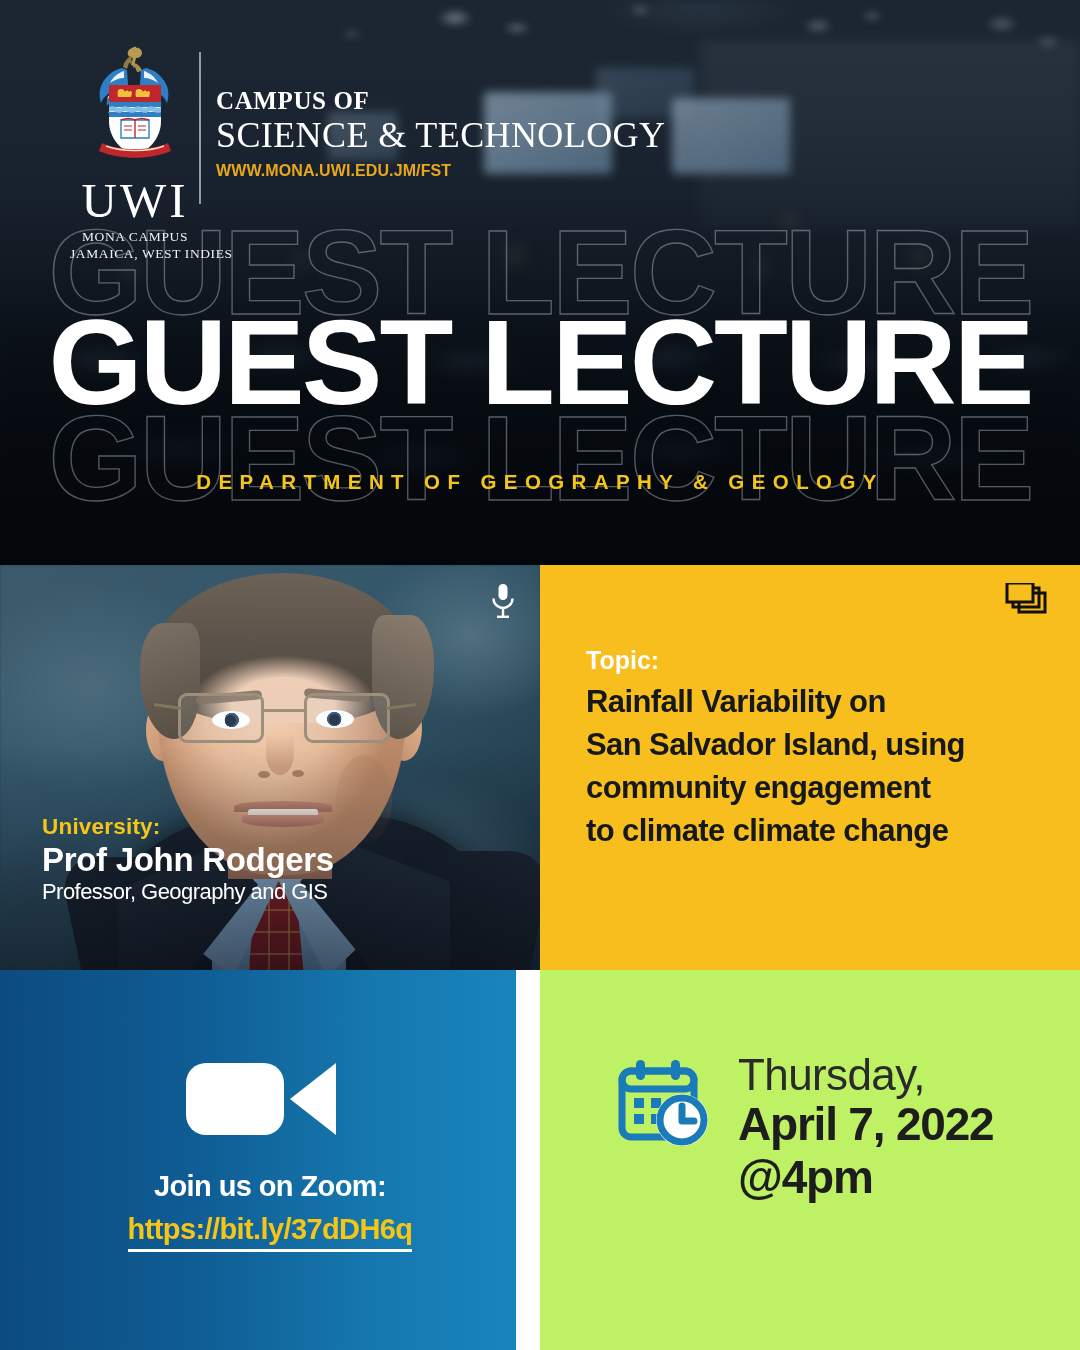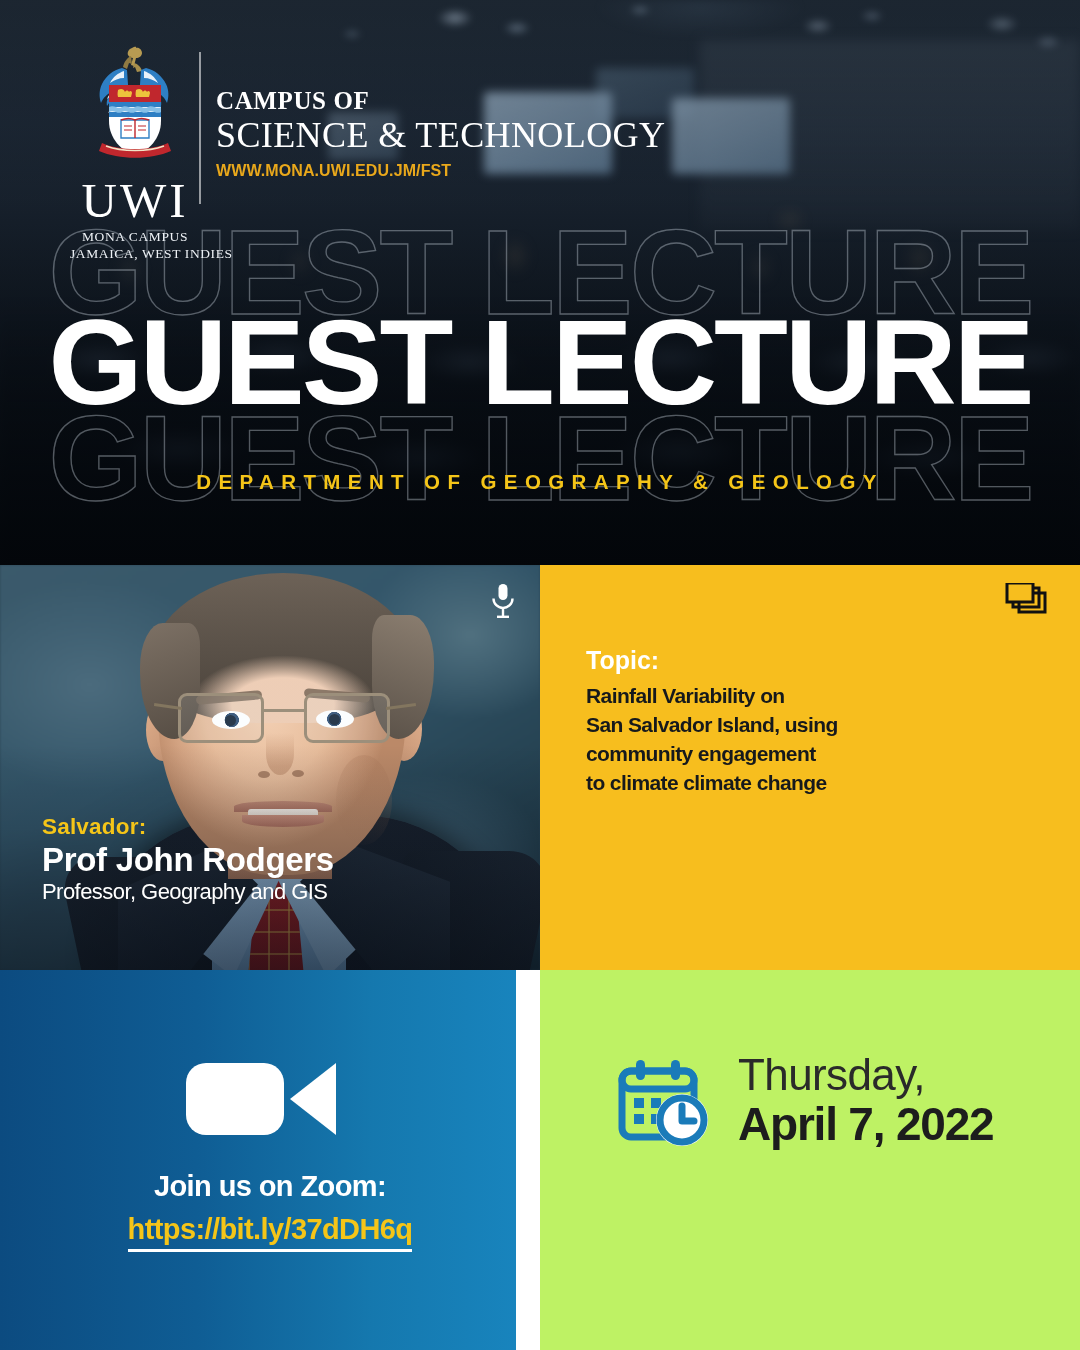--- a/index.html
+++ b/index.html
@@ -267,21 +267,21 @@
   .presenter-label { color:#F5C518; font-weight:700; font-size:22.5px; letter-spacing:.2px; }
   .presenter-name { color:#ffffff; font-weight:700; font-size:33px; letter-spacing:-.3px; margin-top:3px; line-height:1.06; }
   .presenter-role { color:#ffffff; font-size:22px; letter-spacing:-.55px; line-height:1.18; margin-top:1px; }
 
   
   .topic-pane { position:absolute; left:540px; top:0; width:540px; height:405px; background:#F7BE1E; }
   .slides-icon { position:absolute; right:31px; top:18px; width:44px; height:40px; }
   .topic-label { position:absolute; left:46px; top:81px; color:#ffffff; font-weight:700; font-size:25px; }
   .topic-title {
     position:absolute; left:46px; top:116px; width:470px;
-    color:#16191c; font-weight:700; font-size:21px; line-height:1.385; letter-spacing:-.6px;
+    color:#16191c; font-weight:700; font-size:31px; line-height:1.385; letter-spacing:-.6px;
   }
 
   
   .bottom { position:absolute; left:0; top:970px; width:1080px; height:380px; }
   .zoom-pane {
     position:absolute; left:0; top:0; width:516px; height:380px;
     background:linear-gradient(90deg,#0c4b80 0%,#0f5d94 38%,#1578ae 72%,#1884bd 100%);
   }
   .zoom-cam { position:absolute; left:186px; top:89px; width:150px; height:80px; }
   .zoom-join {
@@ -438,21 +438,21 @@
   </div>
 
   <svg class="mic-icon" viewBox="0 0 26 36">
     <rect x="8.5" y="1" width="9" height="16" rx="4.5" fill="#ffffff"></rect>
     <path d="M3.5 15.5a9.5 9.5 0 0 0 19 0" fill="none" stroke="#ffffff" stroke-width="2.4"></path>
     <rect x="11.8" y="25.5" width="2.4" height="8" fill="#ffffff"></rect>
     <rect x="7" y="32.6" width="12" height="2.4" fill="#ffffff"></rect>
   </svg>
 
   <div class="presenter-block">
-    <div class="presenter-label">Salvador:</div>
+    <div class="presenter-label">University:</div>
     <div class="presenter-name">Prof John Rodgers</div>
     <div class="presenter-role">Professor, Geography and GIS</div>
   </div>
 
   <div class="bottom">
 
     <div class="zoom-pane">
       <svg class="zoom-cam" viewBox="0 0 150 80">
         <rect x="0" y="4" width="98" height="72" rx="20" fill="#ffffff"></rect>
         <path d="M104 40 L150 4 L150 76 Z" fill="#ffffff"></path>
@@ -474,17 +474,18 @@
         <rect x="50" y="40" width="10" height="10" fill="#1A7BB9"></rect>
         <rect x="16" y="56" width="10" height="10" fill="#1A7BB9"></rect>
         <rect x="33" y="56" width="10" height="10" fill="#1A7BB9"></rect>
         <circle cx="64" cy="62" r="26" fill="#ffffff"></circle>
         <circle cx="64" cy="62" r="22" fill="none" stroke="#1A7BB9" stroke-width="7"></circle>
         <path d="M64 48v15h12" fill="none" stroke="#1A7BB9" stroke-width="7" stroke-linecap="round" stroke-linejoin="round"></path>
       </svg>
       <div class="date-text">
         <div class="date-day">Thursday,</div>
         <div class="date-full">April 7, 2022</div>
+        <div class="date-time">@4pm</div>
       </div>
     </div>
   </div>
 
 </div>
 
 </body></html>

